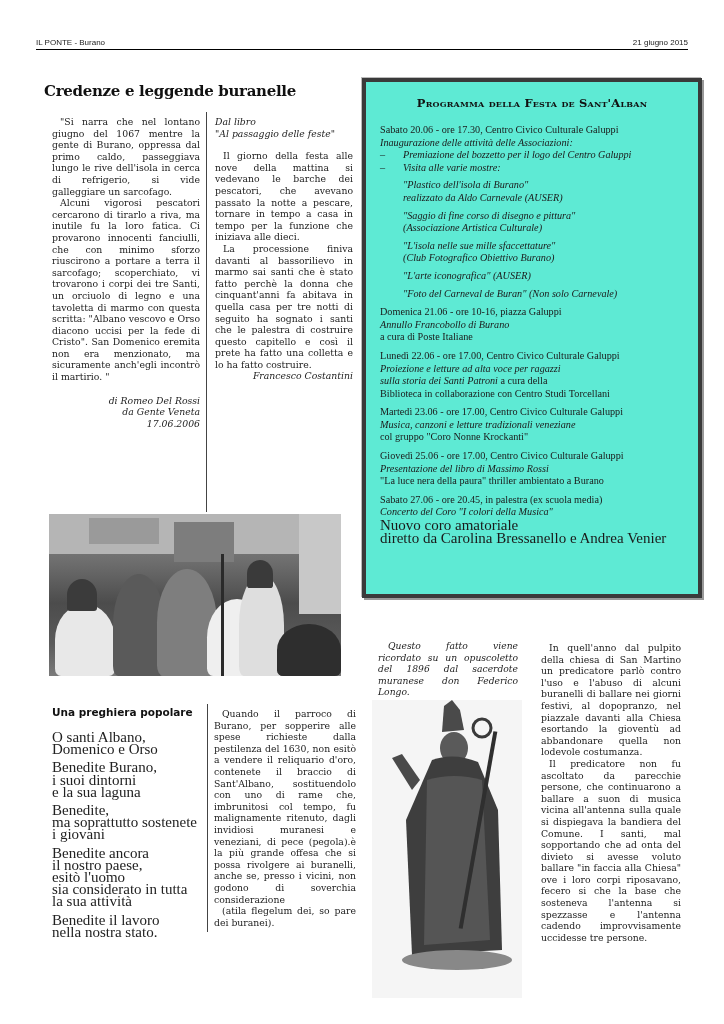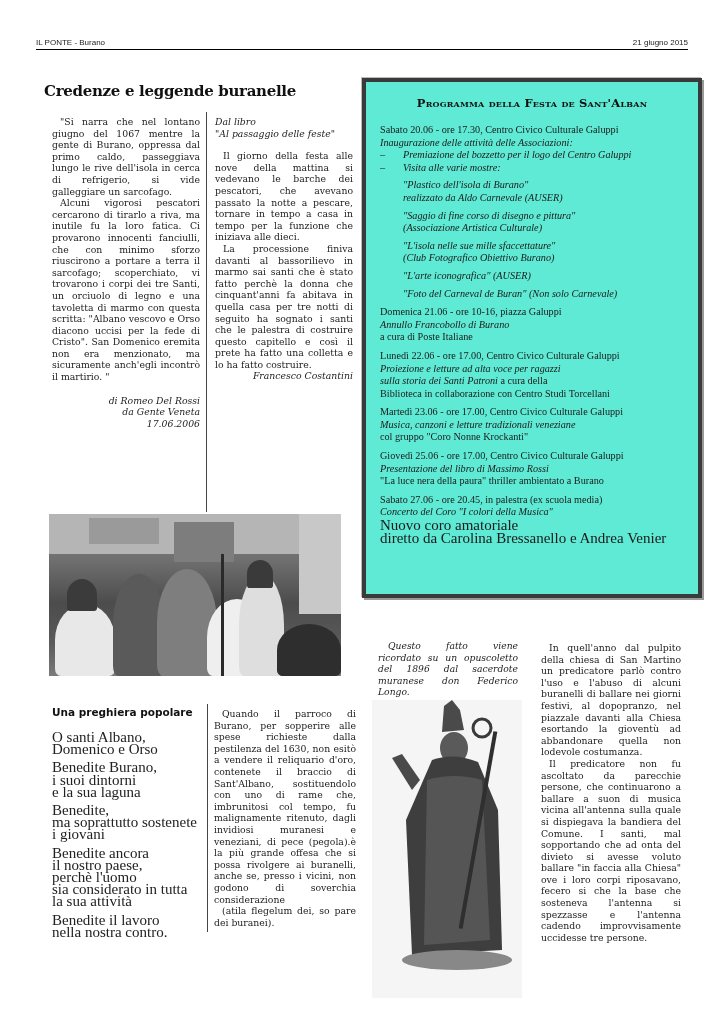--- a/index.html
+++ b/index.html
@@ -171,27 +171,27 @@
     <div>e la sua laguna</div>
   </div>
   <div class="stanza">
     <div>Benedite,</div>
     <div>ma soprattutto sostenete</div>
     <div>i giovani</div>
   </div>
   <div class="stanza">
     <div>Benedite ancora</div>
     <div>il nostro paese,</div>
-    <div>perchè l'uomo</div>
+    <div>esitò l'uomo</div>
     <div>sia considerato in tutta</div>
     <div>la sua attività</div>
   </div>
   <div class="stanza">
     <div>Benedite il lavoro</div>
-    <div>nella nostra contro.</div>
+    <div>nella nostra stato.</div>
   </div>
 </div>
 
 <div class="vrule" style="left:207px; top:704px; height:228px;"></div>
 
 <div class="col" style="left:214px; top:708px; width:142px;">
   <p>Quando il parroco di Burano, per sopperire alle spese richieste dalla pestilenza del 1630, non esitò a vendere il reliquario d'oro, contenete il braccio di Sant'Albano, sostituendolo con uno di rame che, imbrunitosi col tempo, fu malignamente ritenuto, dagli invidiosi muranesi e veneziani, di pece (pegola).è la più grande offesa che si possa rivolgere ai buranelli, anche se, presso i vicini, non godono di soverchia considerazione</p>
   <p>(atila flegelum dei, so pare dei buranei).</p>
 </div>
 

